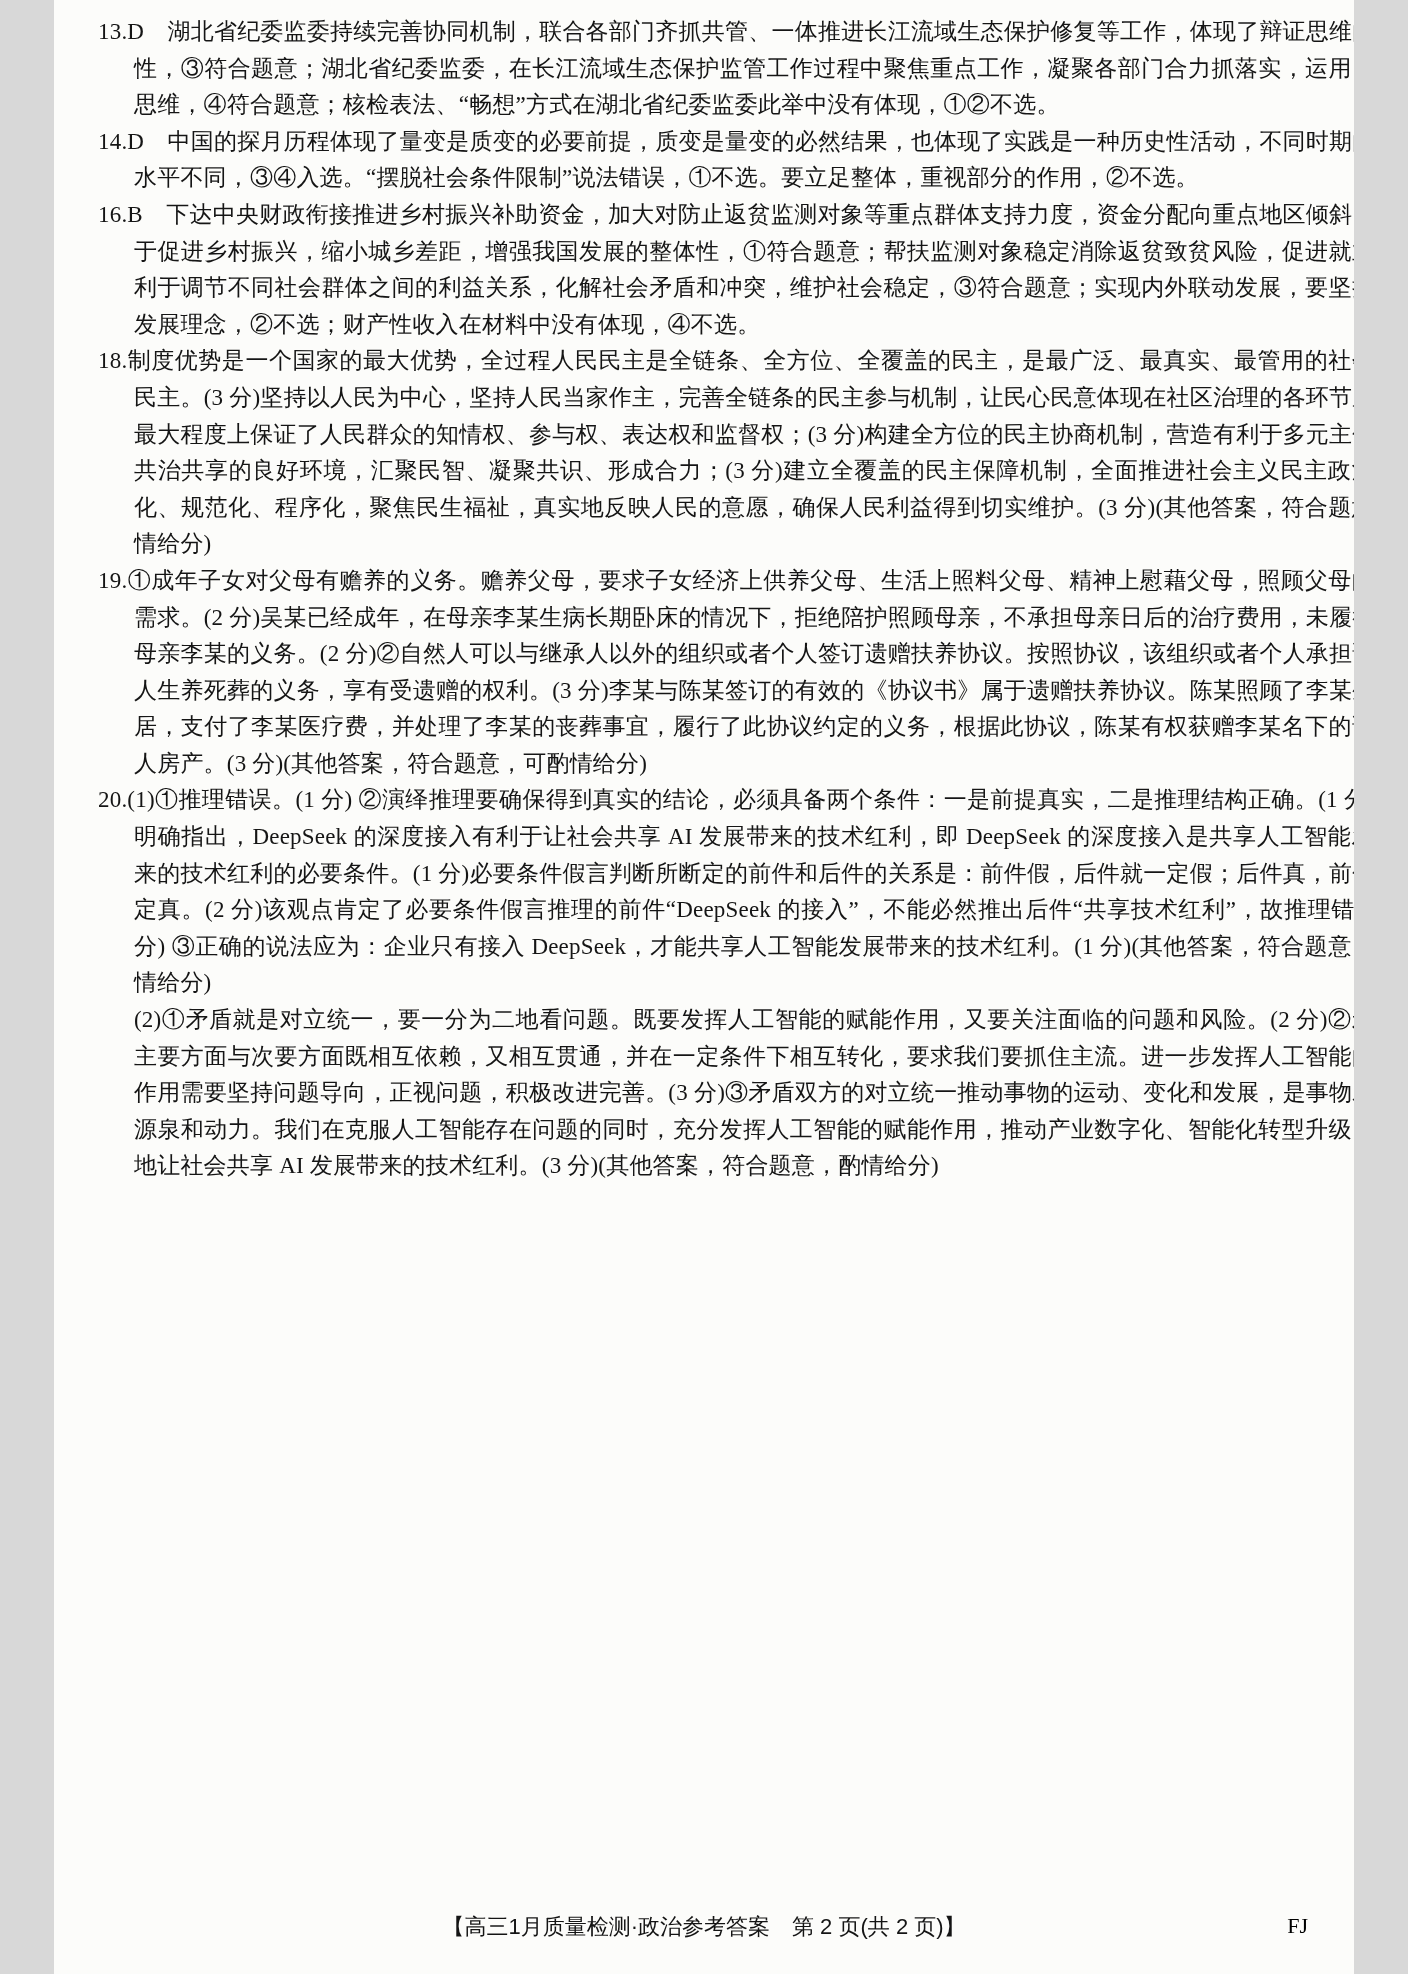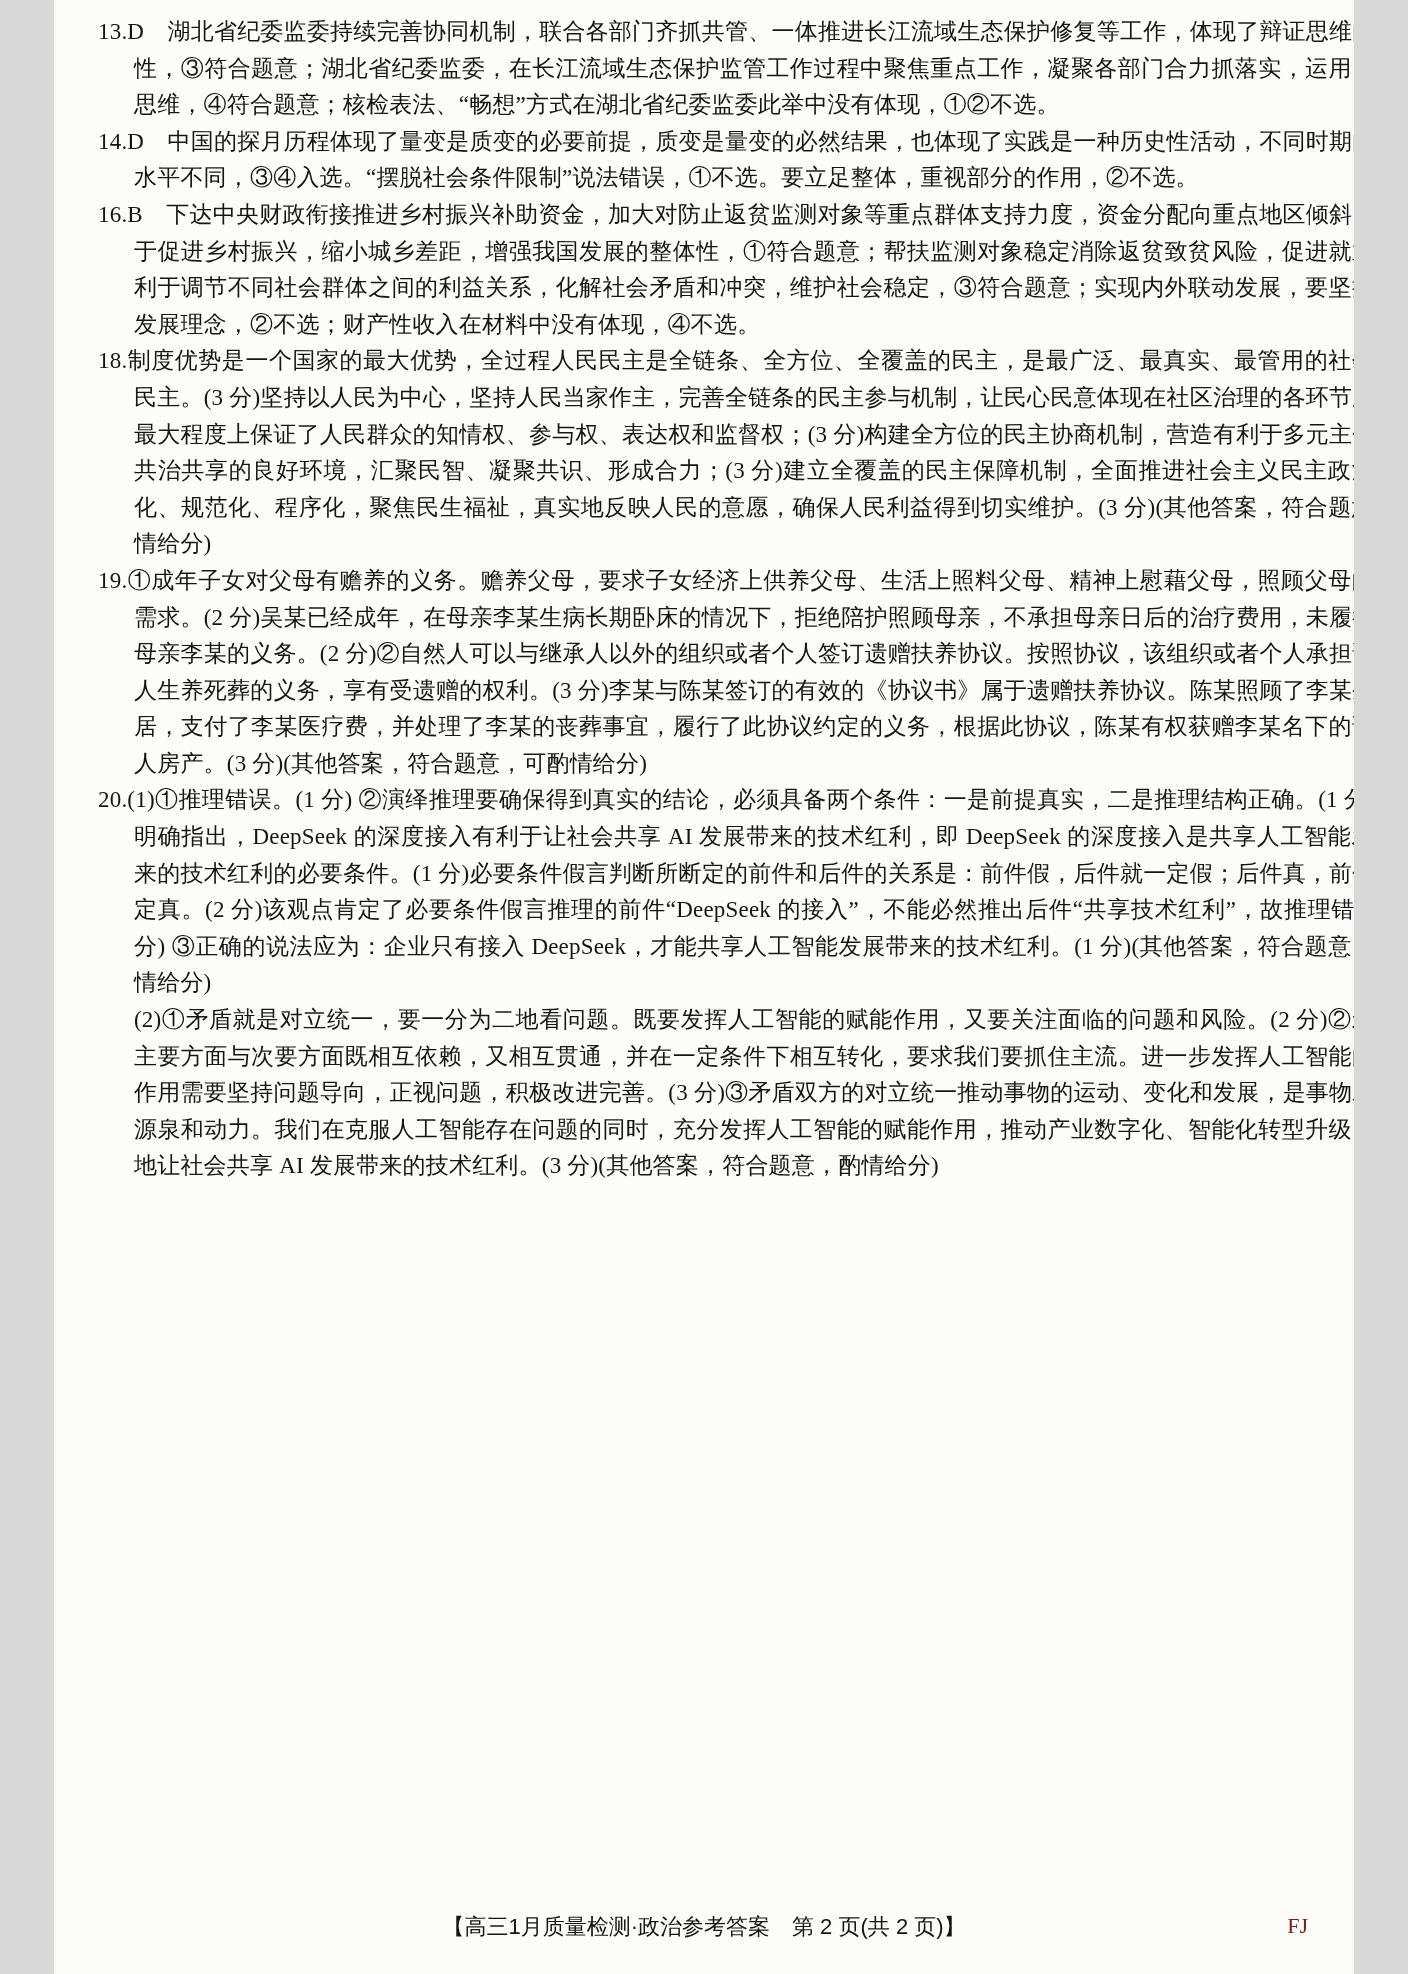--- a/index.html
+++ b/index.html
@@ -38,21 +38,21 @@
     text-align:center;
     font-weight:normal;
     font-family:"Liberation Sans","DejaVu Sans",sans-serif;
     font-size:22px;
     color:#141414;
   }
   .footer-code{
     position:absolute;
     right:46px;top:1px;
     font-size:22px;
-    color:#7f1d1d;
+    color:#000000;
   }
 </style>
 </head>
 <body>
 
 <div class="page">
   <main class="content" id="answers">
       <div>
         <p class="ans hang">13.D　湖北省纪委监委持续完善协同机制，联合各部门齐抓共管、一体推进长江流域生态保护修复等工作，体现了辩证思维的整体性，③符合题意；湖北省纪委监委，在长江流域生态保护监管工作过程中聚焦重点工作，凝聚各部门合力抓落实，运用了聚合思维，④符合题意；核检表法、“畅想”方式在湖北省纪委监委此举中没有体现，①②不选。</p>
       </div>

